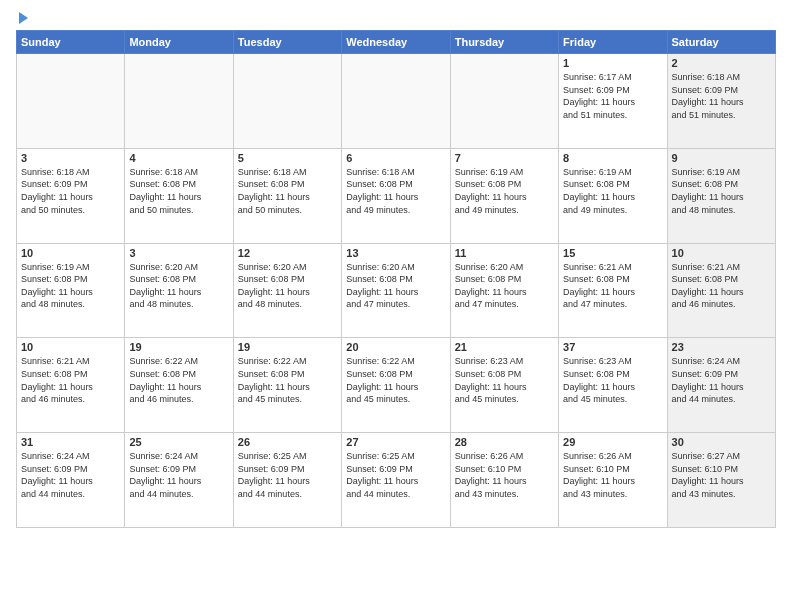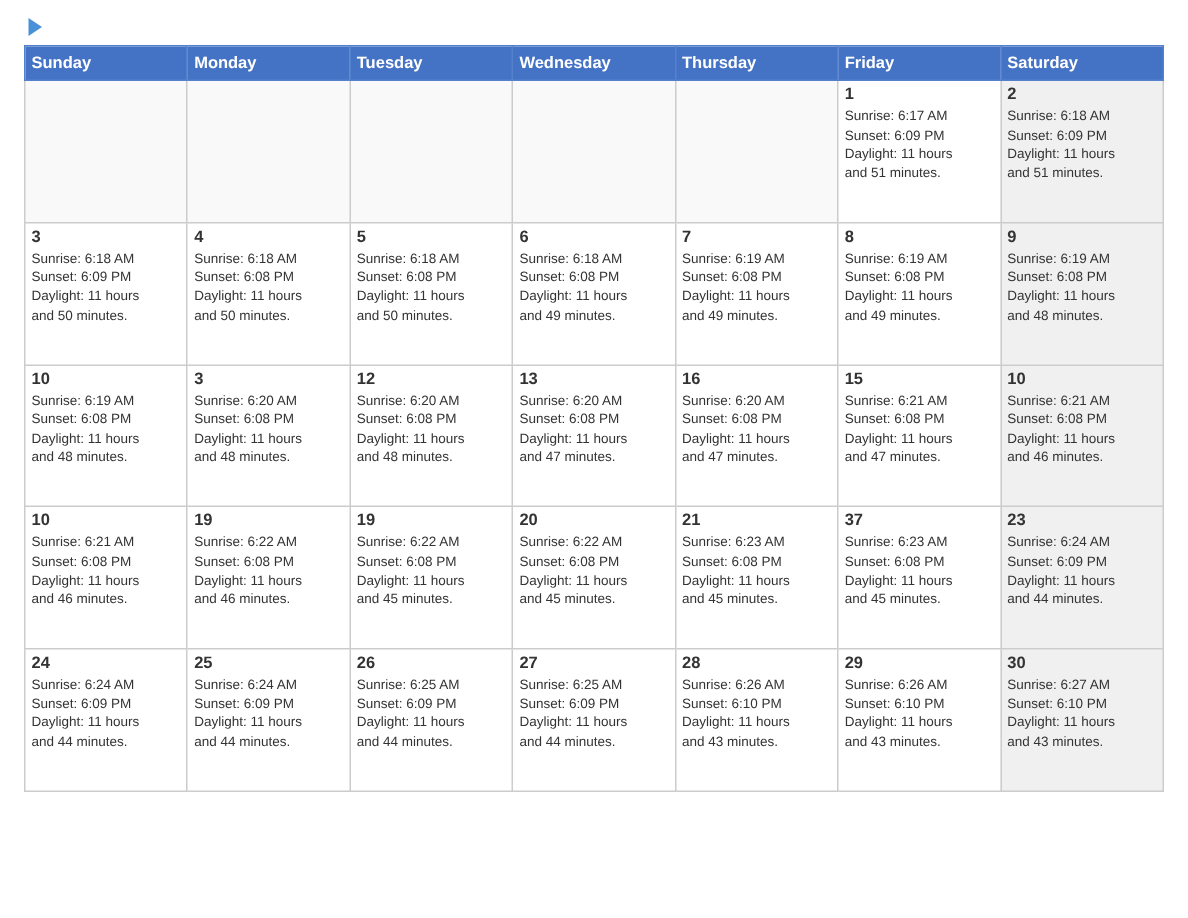--- a/index.html
+++ b/index.html
@@ -224,21 +224,21 @@
 and 48 minutes.</div>
           </td>
           <td>
             <span class="day-num">13</span>
             <div class="day-info" style="white-space: pre-line;">Sunrise: 6:20 AM
 Sunset: 6:08 PM
 Daylight: 11 hours
 and 47 minutes.</div>
           </td>
           <td>
-            <span class="day-num">16</span>
+            <span class="day-num">11</span>
             <div class="day-info" style="white-space: pre-line;">Sunrise: 6:20 AM
 Sunset: 6:08 PM
 Daylight: 11 hours
 and 47 minutes.</div>
           </td>
           <td>
             <span class="day-num">15</span>
             <div class="day-info" style="white-space: pre-line;">Sunrise: 6:21 AM
 Sunset: 6:08 PM
 Daylight: 11 hours
@@ -298,21 +298,21 @@
           <td class="shaded">
             <span class="day-num">23</span>
             <div class="day-info" style="white-space: pre-line;">Sunrise: 6:24 AM
 Sunset: 6:09 PM
 Daylight: 11 hours
 and 44 minutes.</div>
           </td>
         </tr>
         <tr>
           <td>
-            <span class="day-num">24</span>
+            <span class="day-num">31</span>
             <div class="day-info" style="white-space: pre-line;">Sunrise: 6:24 AM
 Sunset: 6:09 PM
 Daylight: 11 hours
 and 44 minutes.</div>
           </td>
           <td>
             <span class="day-num">25</span>
             <div class="day-info" style="white-space: pre-line;">Sunrise: 6:24 AM
 Sunset: 6:09 PM
 Daylight: 11 hours

